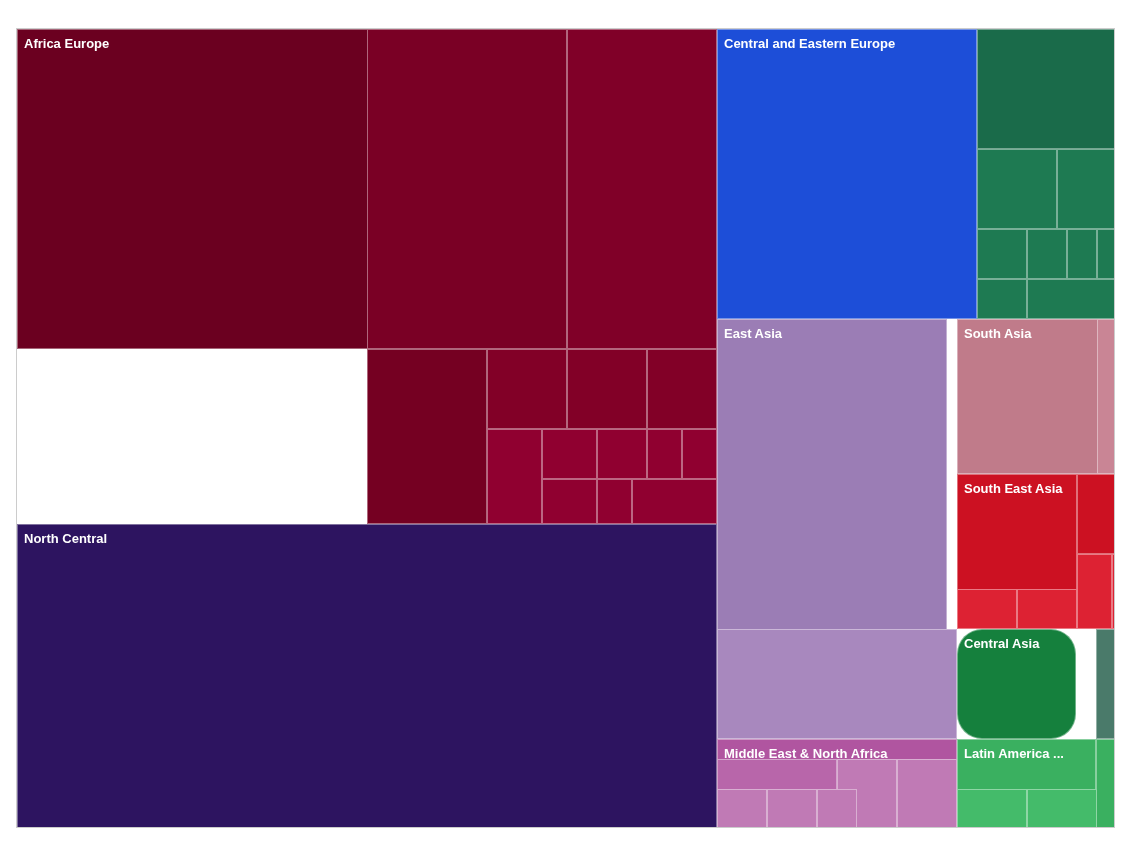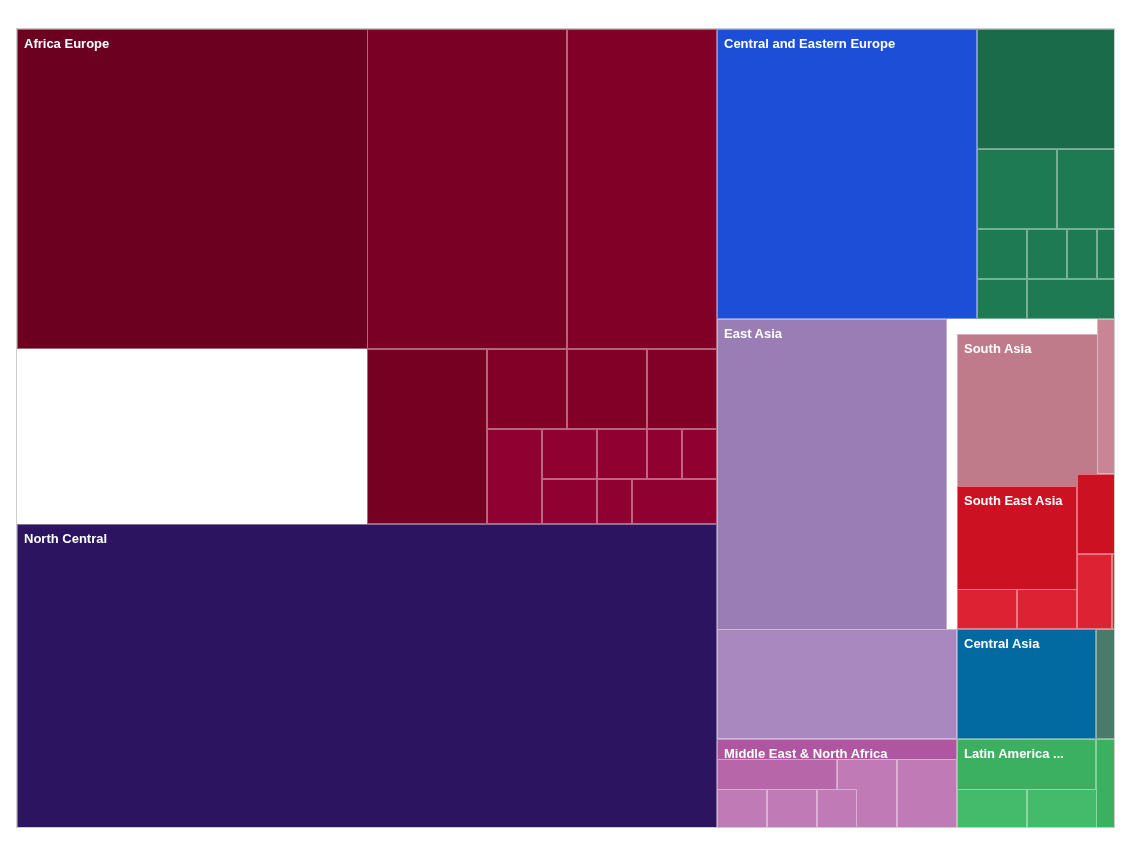--- a/index.html
+++ b/index.html
@@ -70,33 +70,33 @@
     <div class="cell" style="left: 580px; top: 400px; width: 50px; height: 50px; background: rgb(144, 0, 48);"></div>
     <div class="cell" style="left: 630px; top: 400px; width: 35px; height: 50px; background: rgb(144, 0, 48);"></div>
     <div class="cell" style="left: 665px; top: 400px; width: 35px; height: 50px; background: rgb(144, 0, 48);"></div>
     <div class="cell" style="left: 525px; top: 450px; width: 55px; height: 45px; background: rgb(144, 0, 48);"></div>
     <div class="cell" style="left: 580px; top: 450px; width: 35px; height: 45px; background: rgb(144, 0, 48);"></div>
     <div class="cell" style="left: 615px; top: 450px; width: 85px; height: 45px; background: rgb(144, 0, 48);"></div>
     <div class="cell" style="left: 700px; top: 290px; width: 230px; height: 420px; background: rgb(155, 125, 181);">
       <div class="cell-label">East Asia</div>
     </div>
     <div class="cell" style="left: 700px; top: 600px; width: 240px; height: 110px; background: rgb(168, 136, 190);"></div>
-    <div class="cell" style="left: 940px; top: 305px; width: 159px; height: 155px; background: rgb(192, 123, 138);">
+    <div class="cell" style="left: 940px; top: 290px; width: 159px; height: 155px; background: rgb(192, 123, 138);">
       <div class="cell-label">South Asia</div>
     </div>
     <div class="cell" style="left: 1080px; top: 290px; width: 19px; height: 155px; background: rgb(201, 133, 149);"></div>
-    <div class="cell" style="left: 940px; top: 445px; width: 120px; height: 155px; background: rgb(204, 17, 34); margin-top: 12px;">
+    <div class="cell" style="left: 940px; top: 445px; width: 120px; height: 155px; background: rgb(204, 17, 34);">
       <div class="cell-label">South East Asia</div>
     </div>
     <div class="cell" style="left: 1060px; top: 445px; width: 59px; height: 80px; background: rgb(204, 17, 34);"></div>
     <div class="cell" style="left: 1060px; top: 525px; width: 35px; height: 75px; background: rgb(221, 34, 51);"></div>
     <div class="cell" style="left: 1095px; top: 525px; width: 24px; height: 75px; background: rgb(221, 34, 51);"></div>
     <div class="cell" style="left: 940px; top: 560px; width: 60px; height: 40px; background: rgb(221, 34, 51);"></div>
     <div class="cell" style="left: 1000px; top: 560px; width: 60px; height: 40px; background: rgb(221, 34, 51);"></div>
-    <div class="cell" style="left: 940px; top: 600px; width: 139px; height: 110px; background: #0369a1;">
+    <div class="cell" style="left: 940px; top: 600px; width: 119px; height: 110px; background: #15803d; border-radius: 25px;">
       <div class="cell-label">Central Asia</div>
     </div>
     <div class="cell" style="left: 1079px; top: 600px; width: 20px; height: 110px; background: rgb(74, 122, 106);"></div>
     <div class="cell" style="left: 0px; top: 495px; width: 700px; height: 305px; background: rgb(45, 20, 96);">
       <div class="cell-label">North Central</div>
     </div>
     <div class="cell" style="left: 700px; top: 710px; width: 240px; height: 90px; background: rgb(176, 85, 160);">
       <div class="cell-label">Middle East &amp; North Africa</div>
     </div>
     <div class="cell" style="left: 700px; top: 730px; width: 120px; height: 70px; background: rgb(184, 102, 170);"></div>

